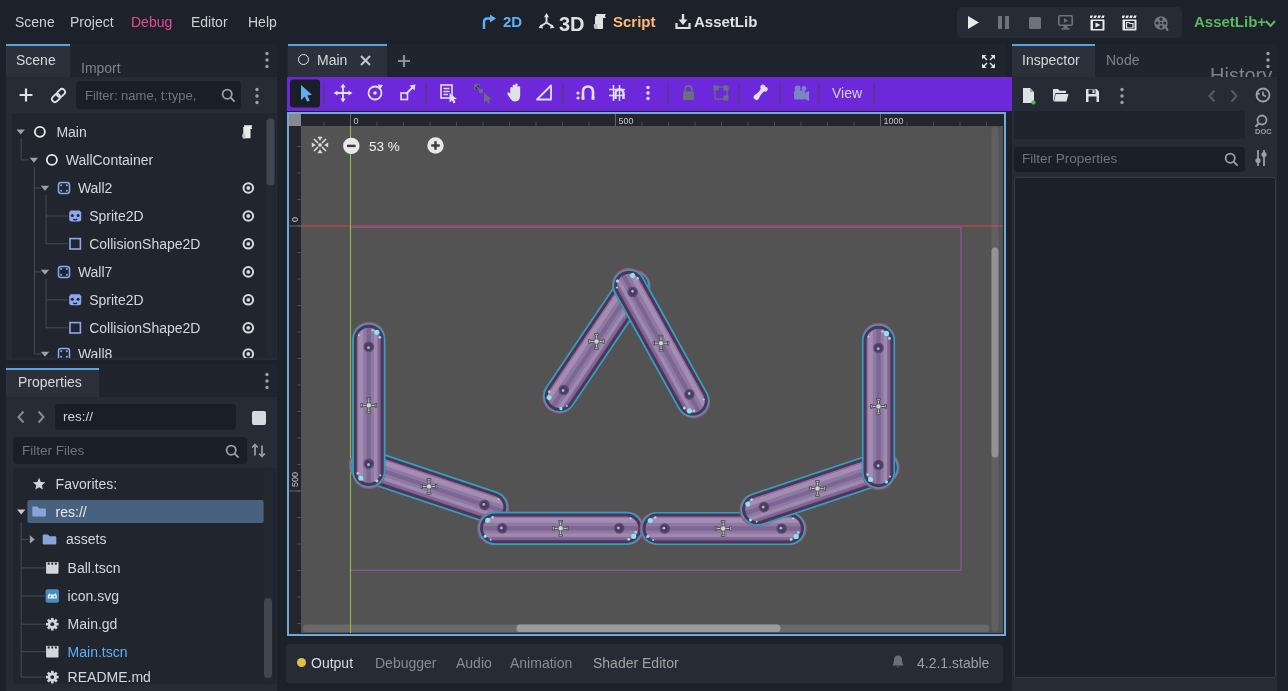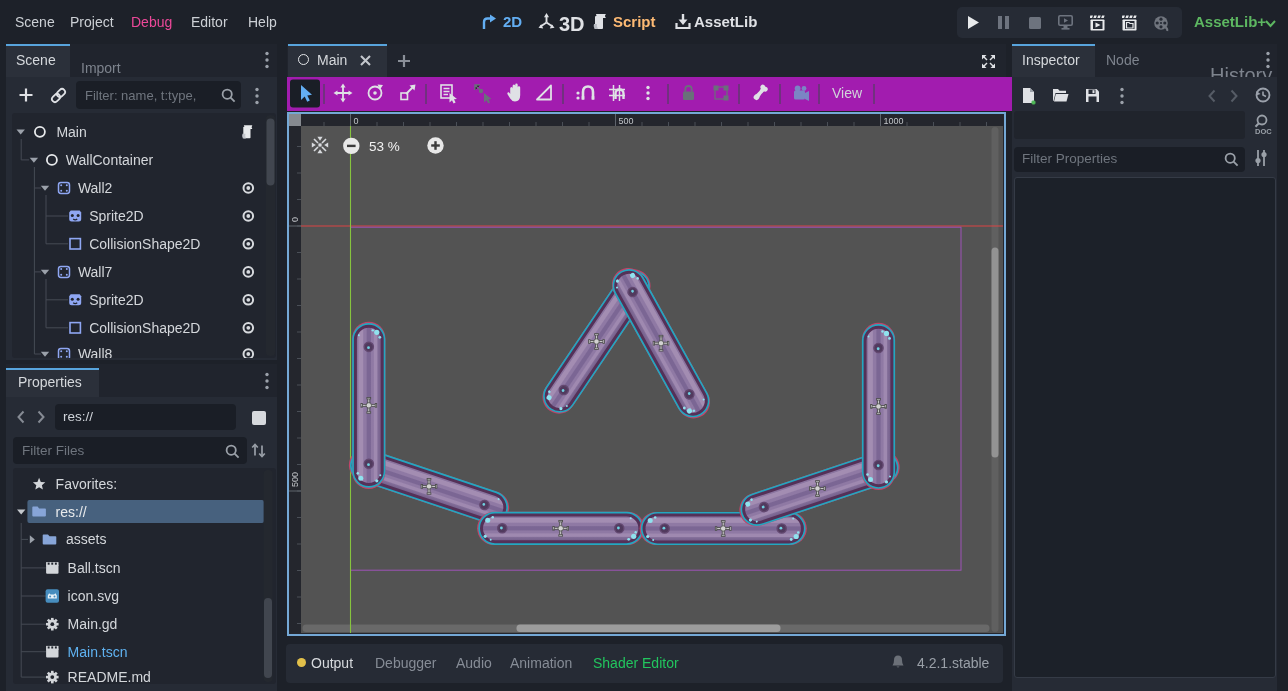--- a/index.html
+++ b/index.html
@@ -384,21 +384,21 @@
       </g>
       <g stroke="#dfe1e5" stroke-width="1.4">
         <path d="M2 2 L6 6"></path>
         <path d="M13 2 L9 6"></path>
         <path d="M2 13 L6 9"></path>
         <path d="M13 13 L9 9"></path>
       </g>
     </svg>
   </div>
 
-<div class="abs" style="left:287px;top:77px;width:754px;height:34px;background:#a21caf;" id="maintb">
+<div class="abs" style="left:287px;top:77px;width:754px;height:34px;background:#6d28d9;" id="maintb">
     <svg width="719" height="34" viewBox="0 0 719 34" font-family="Liberation Sans, sans-serif">
       <rect x="3" y="2.5" width="30" height="28" rx="3" fill="#1a1e26"></rect>
       <path d="M14 8 L14 23 L17.7 19.6 L20.2 24.8 L22.8 23.5 L20.3 18.4 L25 17.8 Z" fill="#63aef2"></path>
       <line x1="37" y1="7" x2="37" y2="27" stroke="#414651" stroke-width="1"></line>
       <line x1="139" y1="7" x2="139" y2="27" stroke="#414651" stroke-width="1"></line>
       <line x1="276" y1="7" x2="276" y2="27" stroke="#414651" stroke-width="1"></line>
       <line x1="381" y1="7" x2="381" y2="27" stroke="#414651" stroke-width="1"></line>
       <line x1="452" y1="7" x2="452" y2="27" stroke="#414651" stroke-width="1"></line>
       <line x1="493" y1="7" x2="493" y2="27" stroke="#414651" stroke-width="1"></line>
       <line x1="532" y1="7" x2="532" y2="27" stroke="#414651" stroke-width="1"></line>
@@ -651,21 +651,21 @@
       </g>
     </svg>
   </div>
 
 <div class="abs" style="left:286px;top:644px;width:717px;height:39px;background:#262b35;border-radius:4px;"></div>
 <div class="abs" style="left:297px;top:658px;width:9px;height:9px;border-radius:50%;background:#e2c04a;"></div>
 <div class="abs txt" style="left:311px;top:655px;font-size:14px;color:#d7dade;">Output</div>
 <div class="abs txt" style="left:375px;top:655px;font-size:14px;color:#868c96;">Debugger</div>
 <div class="abs txt" style="left:456px;top:655px;font-size:14px;color:#868c96;">Audio</div>
 <div class="abs txt" style="left:510px;top:655px;font-size:14px;color:#868c96;">Animation</div>
-<div class="abs txt" style="left:593px;top:655px;font-size:14px;color:#22c55e;">Shader Editor</div>
+<div class="abs txt" style="left:593px;top:655px;font-size:14px;color:#a3a3a3;">Shader Editor</div>
 <div class="abs" id="icbell" style="left:890px;top:654px;">
     <svg width="16" height="16" viewBox="0 0 16 16">
       <path d="M8 1.5 Q12 1.5 12 6 Q12 10 13.5 11.5 L2.5 11.5 Q4 10 4 6 Q4 1.5 8 1.5 Z" fill="#6b7078"></path>
       <path d="M6.5 12.5 Q8 14.5 9.5 12.5 Z" fill="#6b7078"></path>
     </svg>
   </div>
 <div class="abs txt" style="left:917px;top:655px;font-size:14px;color:#9aa0a8;">4.2.1.stable</div>
 
 <div class="abs tabbar" style="left:1012px;top:44px;width:265px;height:33px;"></div>
 <div class="tab" style="left:1012px;top:44px;width:83px;height:33px;"></div>

